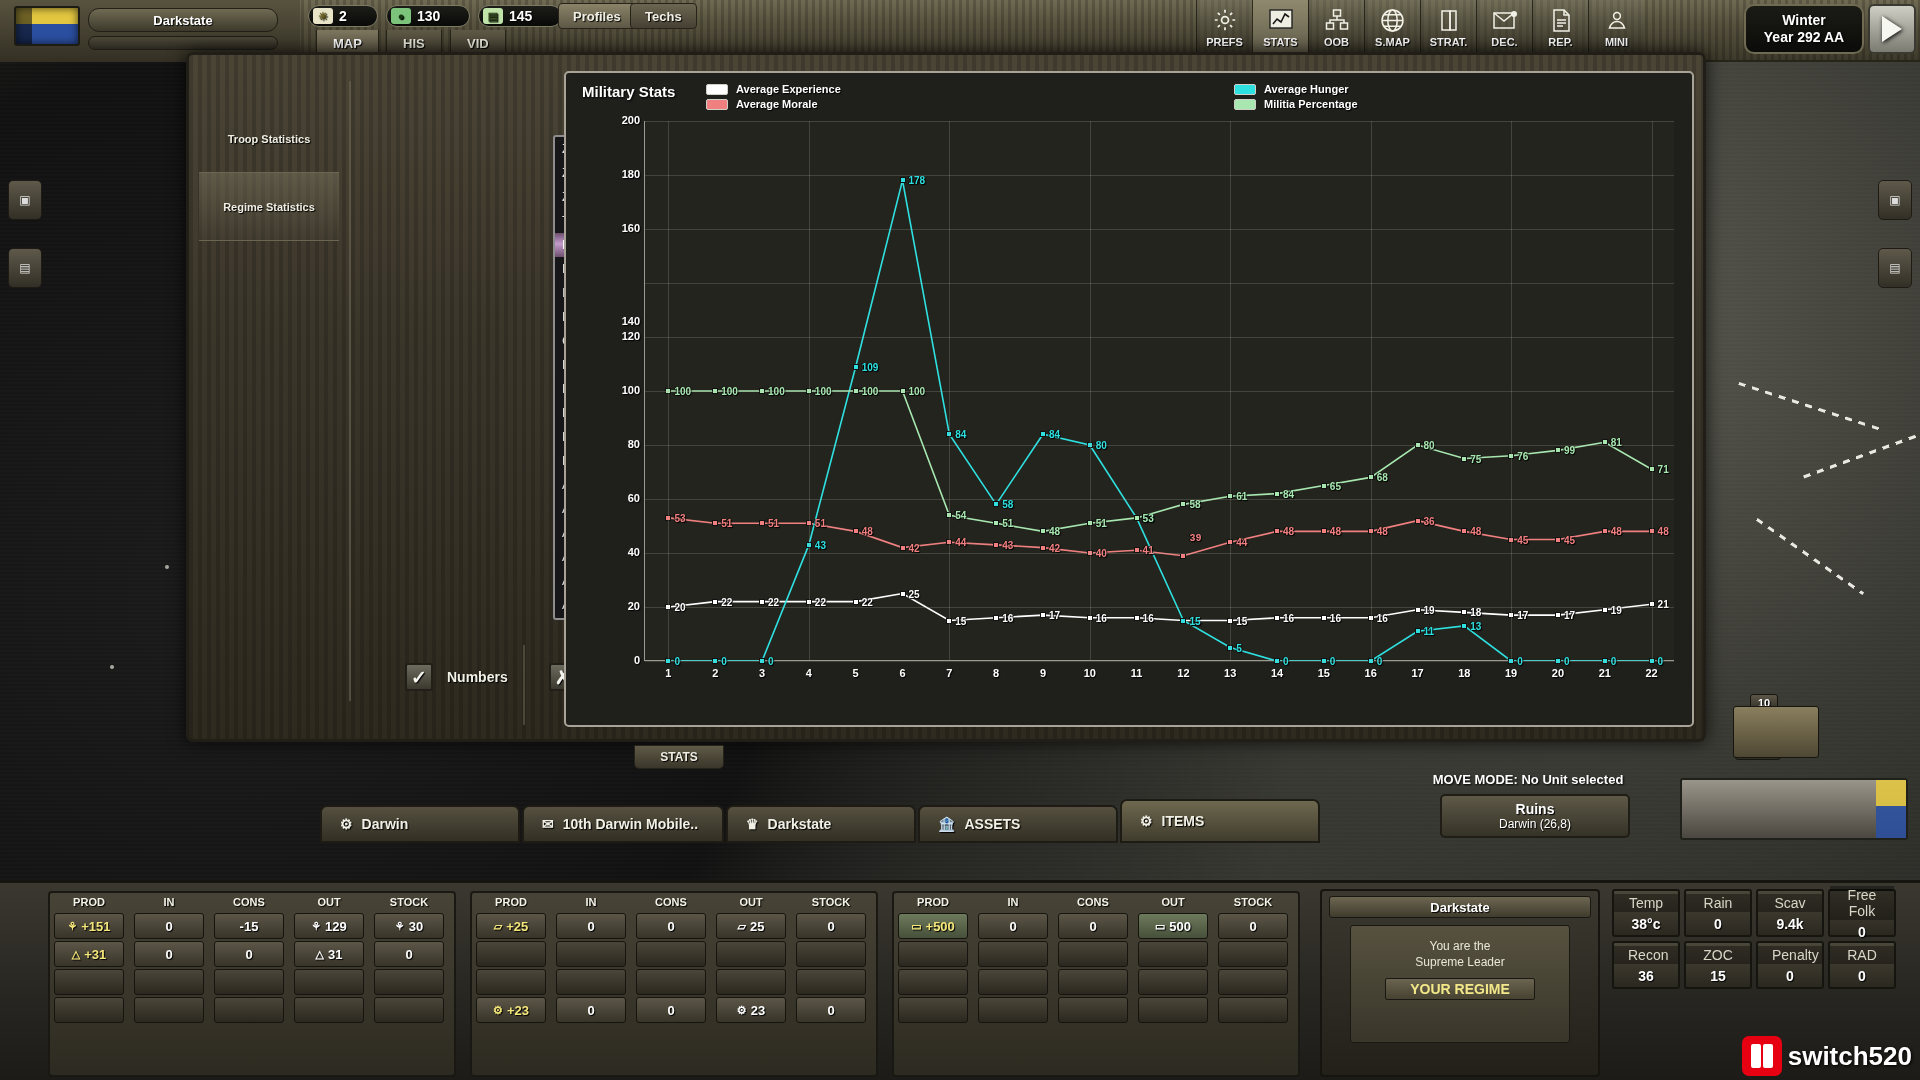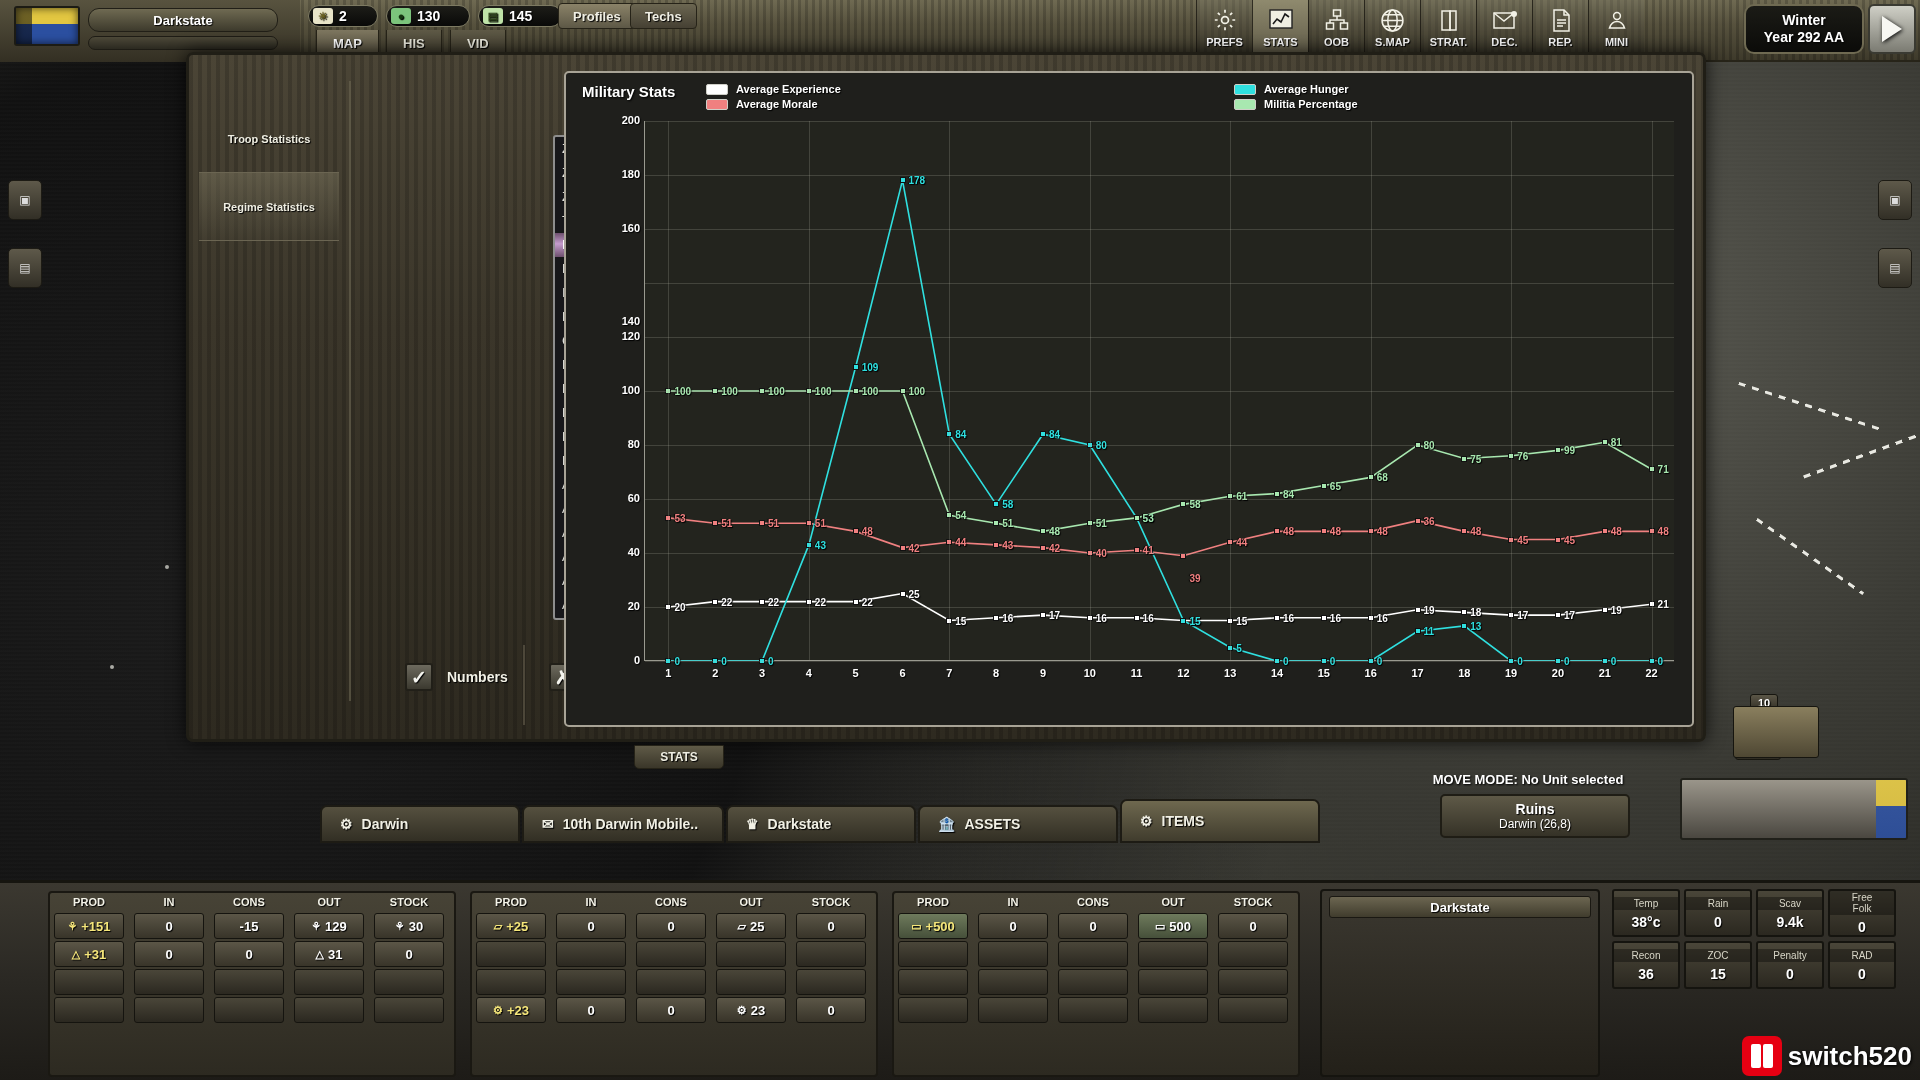--- a/index.html
+++ b/index.html
@@ -318,21 +318,21 @@
     border:1px solid #1a1812;border-radius:2px;padding:2px 0;
   }
   
   #env{ position:absolute;left:1612px;top:6px;width:300px;height:110px; }
   .env-cell{
     position:absolute;width:68px;height:48px;
     background:linear-gradient(180deg,#4a4639,#2b2820);
     border:2px solid #15140f;border-radius:3px;
     display:flex;flex-direction:column;align-items:center;justify-content:center;
   }
-  .env-cell .k{ font-size:10px;color:#d8d6c7;background:rgba(0,0,0,.35);width:100%;text-align:center;padding:1px 14px; }
+  .env-cell .k{ font-size:14px;color:#d8d6c7;background:rgba(0,0,0,.35);width:100%;text-align:center;padding:1px 14px; }
   .env-cell .v{ font-size:14px;font-weight:bold;color:#fff;text-shadow:1px 1px 1px #000;margin-top:4px; }
   
   #watermark{
     position:absolute;right:8px;bottom:4px;
     display:flex;align-items:center;gap:6px;
   }
   #wm-logo{
     width:40px;height:40px;background:#e60012;border-radius:7px;
     display:flex;align-items:center;justify-content:center;
   }
@@ -612,21 +612,21 @@
           <div class="ptlabel" style="left: 304.318px; top: 421.2px; color: rgb(240, 128, 128);">44</div>
           <div class="pt" style="left: 351.136px; top: 423.9px; background: rgb(240, 128, 128);"></div>
           <div class="ptlabel" style="left: 351.136px; top: 423.9px; color: rgb(240, 128, 128);">43</div>
           <div class="pt" style="left: 397.955px; top: 426.6px; background: rgb(240, 128, 128);"></div>
           <div class="ptlabel" style="left: 397.955px; top: 426.6px; color: rgb(240, 128, 128);">42</div>
           <div class="pt" style="left: 444.773px; top: 432px; background: rgb(240, 128, 128);"></div>
           <div class="ptlabel" style="left: 444.773px; top: 432px; color: rgb(240, 128, 128);">40</div>
           <div class="pt" style="left: 491.591px; top: 429.3px; background: rgb(240, 128, 128);"></div>
           <div class="ptlabel" style="left: 491.591px; top: 429.3px; color: rgb(240, 128, 128);">41</div>
           <div class="pt" style="left: 538.409px; top: 434.7px; background: rgb(240, 128, 128);"></div>
-          <div class="ptlabel" style="left: 538.409px; top: 457px; color: rgb(240, 128, 128);">39</div>
+          <div class="ptlabel" style="left: 538.409px; top: 417px; color: rgb(240, 128, 128); font-family: Liberation Mono, monospace;">39</div>
           <div class="pt" style="left: 585.227px; top: 421.2px; background: rgb(240, 128, 128);"></div>
           <div class="ptlabel" style="left: 585.227px; top: 421.2px; color: rgb(240, 128, 128);">44</div>
           <div class="pt" style="left: 632.045px; top: 410.4px; background: rgb(240, 128, 128);"></div>
           <div class="ptlabel" style="left: 632.045px; top: 410.4px; color: rgb(240, 128, 128);">48</div>
           <div class="pt" style="left: 678.864px; top: 410.4px; background: rgb(240, 128, 128);"></div>
           <div class="ptlabel" style="left: 678.864px; top: 410.4px; color: rgb(240, 128, 128);">48</div>
           <div class="pt" style="left: 725.682px; top: 410.4px; background: rgb(240, 128, 128);"></div>
           <div class="ptlabel" style="left: 725.682px; top: 410.4px; color: rgb(240, 128, 128);">48</div>
           <div class="pt" style="left: 772.5px; top: 399.6px; background: rgb(240, 128, 128);"></div>
           <div class="ptlabel" style="left: 772.5px; top: 399.6px; color: rgb(240, 128, 128);">36</div>
@@ -1069,20 +1069,24 @@
           </div>
           <div class="cell empty">
             <span></span>
           </div>
         </div>
       </div>
   </div>
 
   <div id="regime-info">
     <div id="regime-info-title">Darkstate</div>
+    <div id="regime-info-body">
+      <div class="l1" id="ri-l1">You are the<br>Supreme Leader</div>
+      <div class="l2">YOUR REGIME</div>
+    </div>
   </div>
 
   <div id="env">
       <div class="env-cell" style="left: 0px; top: 0px;">
         <div class="k">Temp</div>
         <div class="v">38°c</div>
       </div>
       <div class="env-cell" style="left: 72px; top: 0px;">
         <div class="k">Rain</div>
         <div class="v">0</div>

